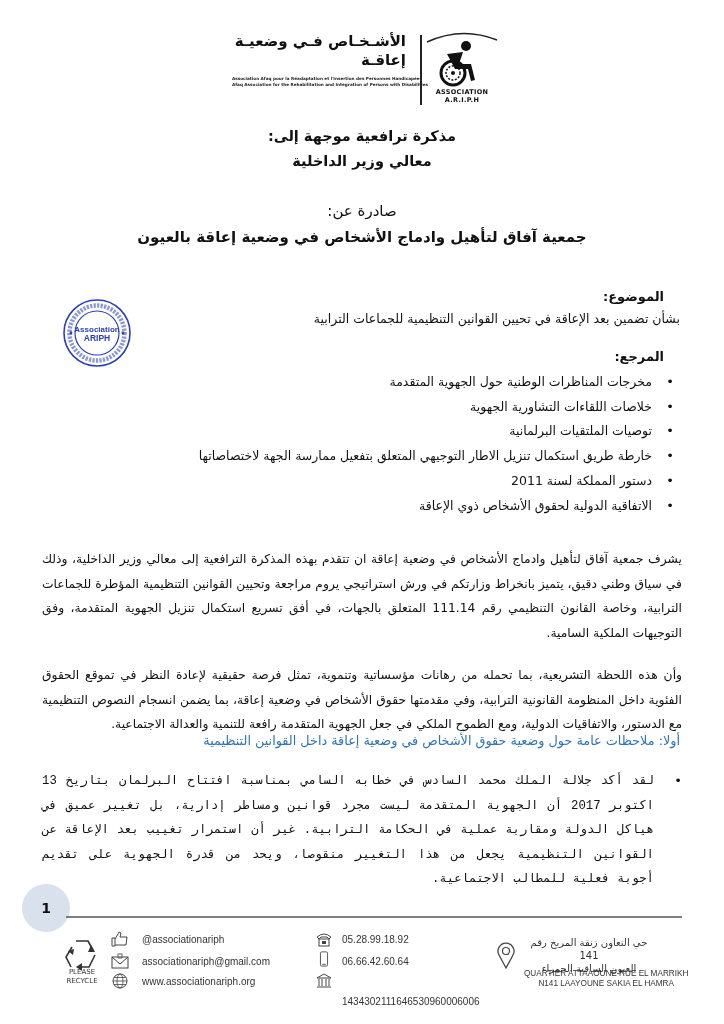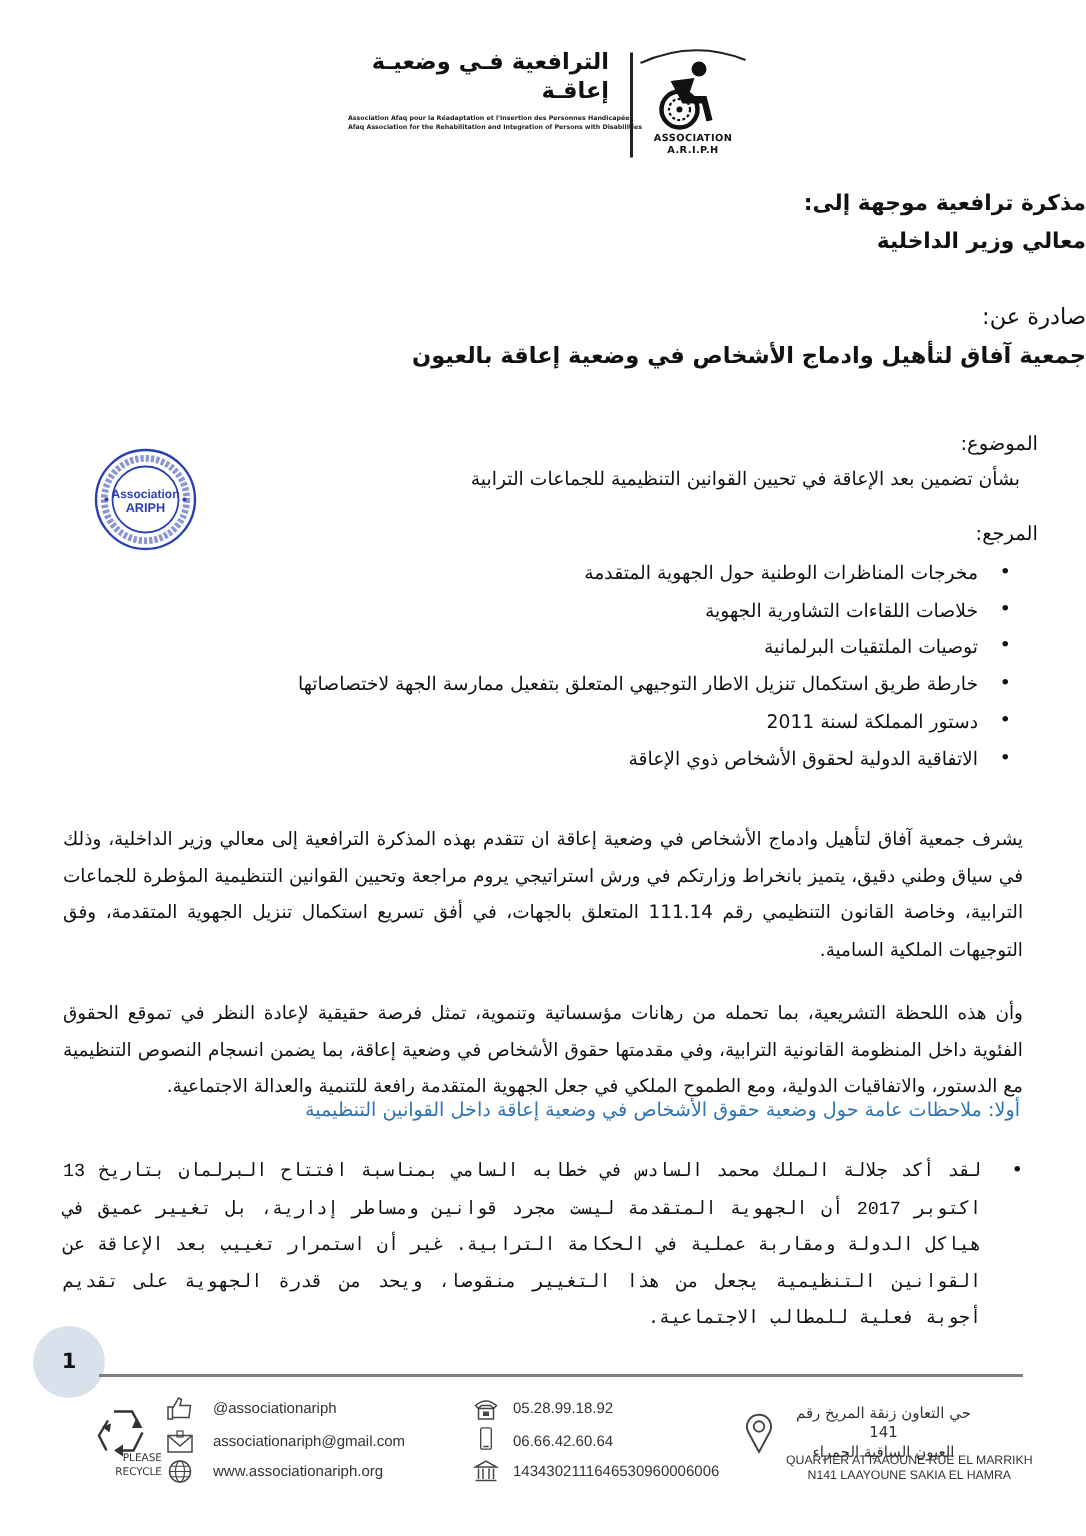--- a/index.html
+++ b/index.html
@@ -9,63 +9,63 @@
 
   
   .logo-ar { right: 318px; top: 32px; width: 200px; font-weight: bold; font-size: 15px; line-height: 19px; color: #111; }
   .logo-fr { left: 232px; top: 76px; width: 180px; font-size: 4.2px; line-height: 6px; font-weight: bold; color: #222; white-space: nowrap; }
   .logo-sep { left: 420px; top: 35px; width: 2px; height: 70px; background: #222; }
   .logo-arc { left: 425px; top: 30px; width: 74px; height: 14px; }
   .logo-icon { left: 433px; top: 40px; width: 52px; height: 48px; }
   .logo-assoc { left: 432px; top: 88px; width: 60px; font-size: 6.5px; line-height: 8px; font-weight: bold; text-align: center; letter-spacing: 0.3px; }
 
   
-  .title { left: 0; width: 724px; text-align: right; font-weight: bold; font-size: 14.5px; direction: rtl; }
+  .title { left: 0; width: 724px; text-align: center; font-weight: bold; font-size: 14.5px; direction: rtl; }
   .t1 { top: 128px; }
   .t2 { top: 153px; }
   .t3 { top: 202px; font-weight: normal; font-size: 15px; }
   .t4 { top: 228px; font-size: 15px; }
 
   
   .stamp { left: 62px; top: 298px; width: 70px; height: 70px; }
 
-  .label { right: 32px; font-weight: normal; font-size: 13px; direction: rtl; }
+  .label { right: 60px; font-weight: bold; font-size: 13px; direction: rtl; }
   .subject { right: 44px; top: 311px; font-size: 12.5px; direction: rtl; text-align: right; }
 
   ul.refs { position: absolute; right: 42px; top: 366px; margin: 4px; padding: 0; list-style: none; direction: rtl; }
   ul.refs li { font-size: 12.5px; line-height: 24.7px; position: relative; padding-right: 26px; white-space: nowrap; }
   ul.refs li::before { content: "•"; position: absolute; right: 4px; top: 0; font-size: 13px; }
 
   .para { left: 42px; width: 640px; font-size: 12.3px; line-height: 24.5px; direction: rtl; text-align: justify; text-align-last: right; }
   .p1 { top: 547px; }
   .p2 { top: 620px; margin-top: 43px; }
 
   .section-h { right: 44px; top: 733px; font-size: 12.8px; color: #2e74b5; direction: rtl; }
 
   .bullet-para { left: 42px; width: 612px; top: 769px; font-size: 12.3px; line-height: 24.5px; direction: rtl; text-align: justify; text-align-last: right; font-family: Liberation Mono, monospace; }
   .bullet-dot { right: 42px; top: 769px; font-size: 13px; line-height: 24.5px; }
 
   
   .page-circle { left: 22px; top: 884px; width: 48px; height: 48px; border-radius: 50%; background: #d9e2ec; display: flex; align-items: center; justify-content: center; font-size: 14px; font-weight: bold; color: #111; }
   .footer-line { left: 66px; top: 916px; width: 616px; height: 2px; background: #7f7f7f; }
 
   .recycle { left: 62px; top: 937px; width: 40px; height: 36px; }
-  .recycle-text { left: 56px; top: 968px; width: 52px; font-size: 7px; line-height: 8.5px; text-align: right; color: #333; }
+  .recycle-text { left: 56px; top: 968px; width: 52px; font-size: 7px; line-height: 8.5px; text-align: center; color: #333; }
 
   .ficon { width: 18px; height: 16px; }
   .ftext { font-family: "Liberation Sans", sans-serif; font-size: 10px; color: #333; white-space: nowrap; }
 
   .addr-ar { left: 524px; top: 936px; width: 130px; font-size: 10px; line-height: 13px; direction: rtl; text-align: center; color: #333; }
   .addr-fr { left: 524px; top: 969px; font-family: "Liberation Sans", sans-serif; font-size: 8.2px; line-height: 10px; color: #333; text-align: center; }
 </style>
 </head>
 <body>
 
 <div class="abs logo-ar rtl">
-  <div>الترافعية فـي وضعيـة إعاقـة</div>
+  <div>الأشـخـاص فـي وضعيـة إعاقـة</div>
 </div>
 <div class="abs logo-fr">
   <div>Association Afaq pour la Réadaptation et l'Insertion des Personnes Handicapées</div>
   <div>Afaq Association for the Rehabilitation and Integration of Persons with Disabilities</div>
 </div>
 <div class="abs logo-sep"></div>
 <svg class="abs logo-arc" viewBox="0 0 74 14">
   <path d="M2 12 Q37 -4 72 10" stroke="#222" stroke-width="1.4" fill="none"></path>
 </svg>
 <svg class="abs logo-icon" viewBox="0 0 52 48">
@@ -165,21 +165,21 @@
 <svg class="abs ficon" style="left:315px;top:951px" viewBox="0 0 18 18">
   <rect x="5" y="1" width="8" height="16" rx="1.5" fill="none" stroke="#444" stroke-width="1"></rect>
   <path d="M7 15 H11" stroke="#444" stroke-width="1"></path>
 </svg>
 <span class="abs ftext" style="left:342px;top:956px">06.66.42.60.64</span>
 
 <svg class="abs ficon" style="left:315px;top:973px" viewBox="0 0 18 16">
   <path d="M2 5 L9 1 L16 5 Z" fill="none" stroke="#444" stroke-width="1"></path>
   <path d="M4 6 V13 M7 6 V13 M11 6 V13 M14 6 V13 M2 14 H16" stroke="#444" stroke-width="1"></path>
 </svg>
-<span class="abs ftext" style="left:342px;top:976px">1434302111646530960006006</span>
+<span class="abs ftext" style="left:342px;top:996px">1434302111646530960006006</span>
 
 <svg class="abs" style="left:496px;top:941px;width:20px;height:28px" viewBox="0 0 20 28">
   <path d="M10 27 L3 14 A8 8 0 1 1 17 14 Z" fill="none" stroke="#444" stroke-width="1.3"></path>
   <circle cx="10" cy="10" r="3.5" fill="none" stroke="#444" stroke-width="1.2"></circle>
 </svg>
 <div class="abs addr-ar">
   <div>حي التعاون زنقة المريخ رقم 141</div>
   <div>العيون الساقية الحمراء</div>
 </div>
 <div class="abs addr-fr">

